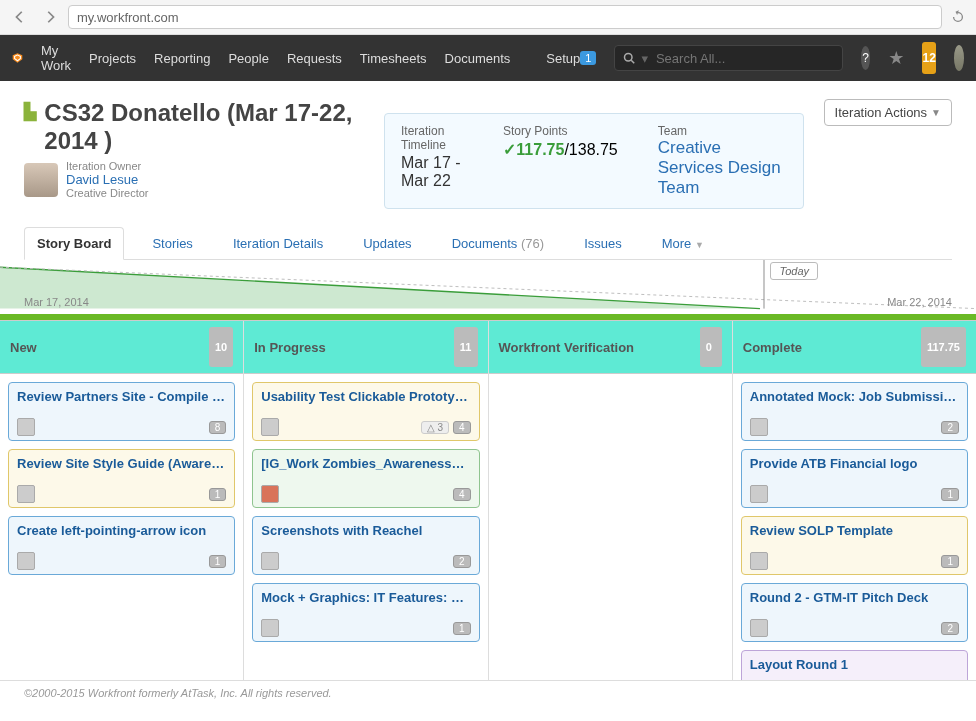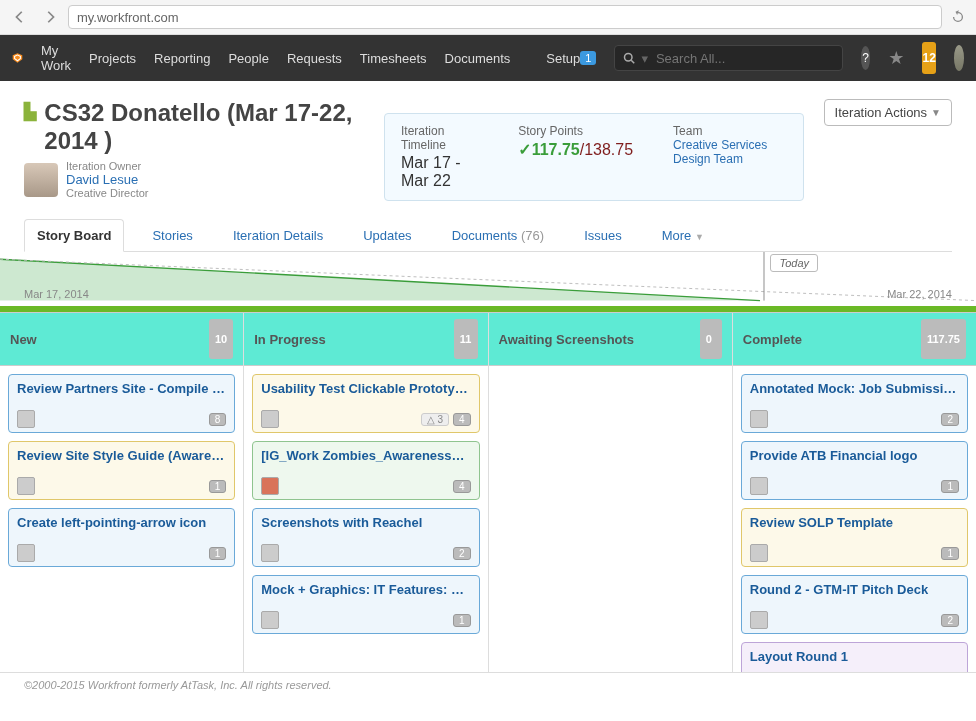--- a/index.html
+++ b/index.html
@@ -29,22 +29,22 @@
   .owner-row { display:flex; align-items:center; gap:8px; margin-top:6px;}
   .owner-avatar { width:34px; height:34px; border-radius:4px; background:#ccc;}
   .owner-label { font-size:11px; color:#888;}
   .owner-name { color:#2a6fb3; font-size:13px;}
   .owner-role { font-size:11px; color:#888;}
 
   .info-card { flex:1; margin-top:14px; border:1px solid #cfe2ee; background:#f3faff; border-radius:4px; padding:10px 16px; display:flex; gap:40px; align-items:flex-start;}
   .info-col-label { font-size:12px; color:#666;}
   .info-col-val { font-size:16px; color:#333; margin-top:2px;}
   .sp-good { color:#3a9d3a; font-weight:bold;}
-  .sp-total { color:#7f1d1d;}
-  .team-link { color:#2a6fb3; font-size:12px;}
+  .sp-total { color:#000000;}
+  .team-link { color:#2a6fb3; font-size:17px;}
 
   .actions-btn { border:1px solid #bbb; background:#fff; color:#444; padding:5px 10px; border-radius:4px; font-size:13px; display:flex; align-items:center; gap:4px; cursor:pointer;}
 
   .tabs { margin-top:18px; border-bottom:1px solid #ddd; display:flex; gap:16px; align-items:flex-end;}
   .tab { padding:8px 12px; color:#2a6fb3; font-size:13px; cursor:pointer;}
   .tab.active { border:1px solid #ddd; border-bottom:1px solid #fff; border-radius:4px 4px 0 0; margin-bottom:-1px; font-weight:bold; color:#333; background:#fff;}
   .tab .count { color:#999;}
 
   .timeline { position:relative; height:60px; border-bottom:6px solid #6ab926; margin:0 -24px;}
   .timeline svg { position:absolute; inset:0; width:100%; height:100%;}
@@ -268,21 +268,21 @@
         <span class="card-avatar"></span>
         <span style="flex:1"></span>
 
         <span class="pill">1</span>
       </div>
           </div>
         </div>
       </div>
       <div class="col">
     <div class="col-head">
-      <span>Awaiting Screenshots</span>
+      <span>Workfront Verification</span>
       <span class="col-count">0</span>
     </div>
     <div class="col-body"></div>
       </div>
       <div class="col">
     <div class="col-head">
       <span>Complete</span>
       <span class="col-count">117.75</span>
     </div>
     <div class="col-body">

